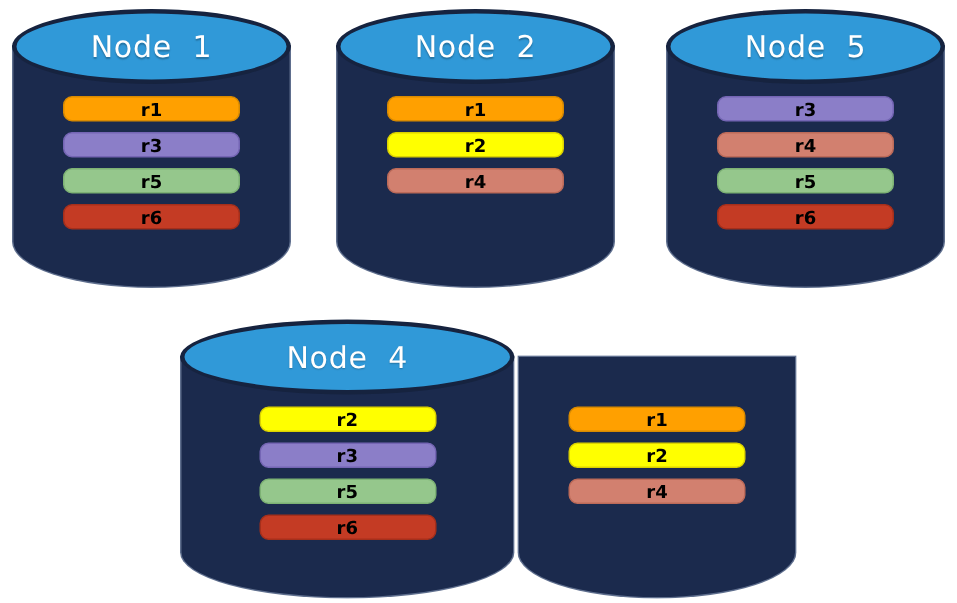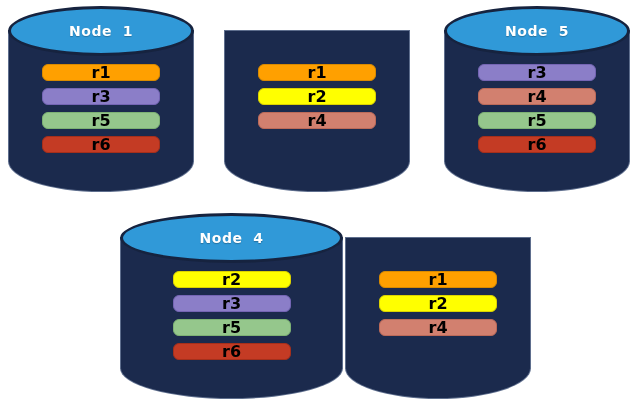--- a/index.html
+++ b/index.html
@@ -33,22 +33,22 @@
     background: var(--cyl-ellipse, #3099D8);
     border: 3px solid var(--cyl-ellipse-border, #16233F);
     border-radius: 50%;
     z-index: 2;
     display: flex;
     align-items: center;
     justify-content: center;
   }
   .cyl-title {
     color: var(--title-color, #FFFFFF);
-    font-weight: bold;
-    font-size: 14px;
+    font-weight: normal;
+    font-size: 20px;
     white-space: pre;
     letter-spacing: 0.5px;
     text-shadow: 0 1px 1px rgba(0,0,0,0.25);
   }
   .bars {
     position: absolute;
     top: 58px;
     left: 50%;
     transform: translateX(-50%);
     width: 118px;
@@ -58,21 +58,21 @@
     gap: 7px;
   }
   .bar {
     height: 17px;
     box-sizing: border-box;
     border: 1px solid;
     border-radius: 6px;
     display: flex;
     align-items: center;
     justify-content: center;
-    font-size: 16px;
+    font-size: 12px;
     font-weight: bold;
     color: var(--bar-text, #000000);
     line-height: 1;
   }
 </style>
 </head>
 <body>
 
 <div class="canvas" style="--canvas-bg: #FFFFFF; --cyl-body: #1B2A4D; --cyl-ellipse: #3099D8; --cyl-ellipse-border: #16233F; --title-color: #FFFFFF; --bar-text: #000000;">
     <div class="cylinder" style="left: 8px; top: 6px;">
@@ -82,20 +82,23 @@
     </div>
     <div class="bars">
         <div class="bar" style="background: rgb(255, 160, 0); border-color: rgb(217, 138, 0);">r1</div>
         <div class="bar" style="background: rgb(139, 126, 200); border-color: rgb(116, 101, 180);">r3</div>
         <div class="bar" style="background: rgb(149, 199, 140); border-color: rgb(125, 178, 116);">r5</div>
         <div class="bar" style="background: rgb(196, 59, 36); border-color: rgb(165, 47, 27);">r6</div>
       </div>
   </div>
     <div class="cylinder" style="left: 224px; top: 6px;">
     <div class="cyl-body"></div>
+    <div class="cyl-top">
+      <span class="cyl-title">Node  2</span>
+    </div>
     <div class="bars">
         <div class="bar" style="background: rgb(255, 160, 0); border-color: rgb(217, 138, 0);">r1</div>
         <div class="bar" style="background: rgb(255, 255, 0); border-color: rgb(220, 210, 0);">r2</div>
         <div class="bar" style="background: rgb(210, 128, 111); border-color: rgb(188, 106, 89);">r4</div>
       </div>
   </div>
     <div class="cylinder" style="left: 444px; top: 6px;">
     <div class="cyl-body"></div>
     <div class="cyl-top">
       <span class="cyl-title">Node  5</span>

